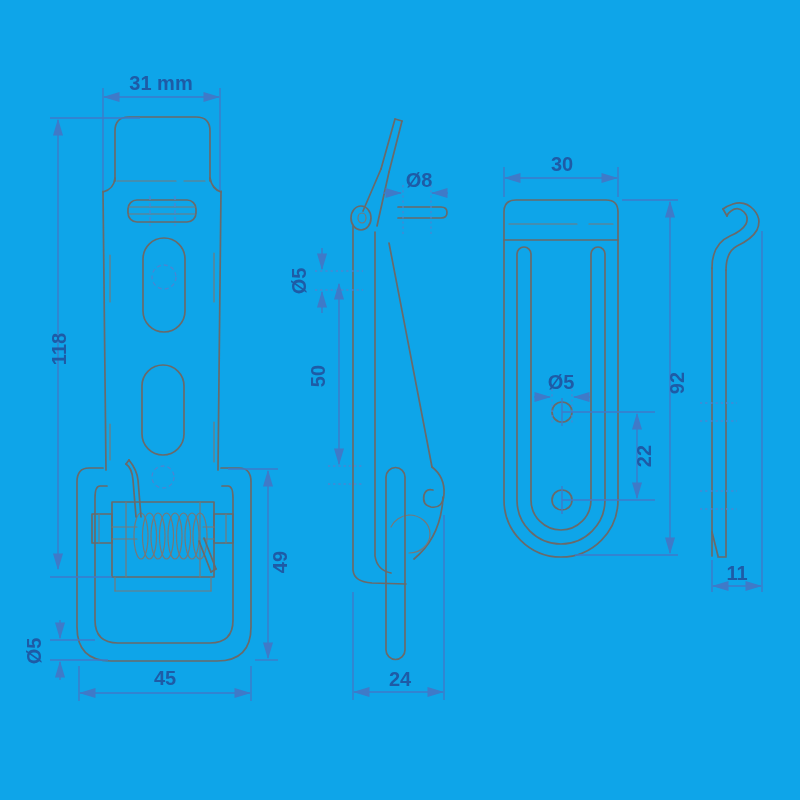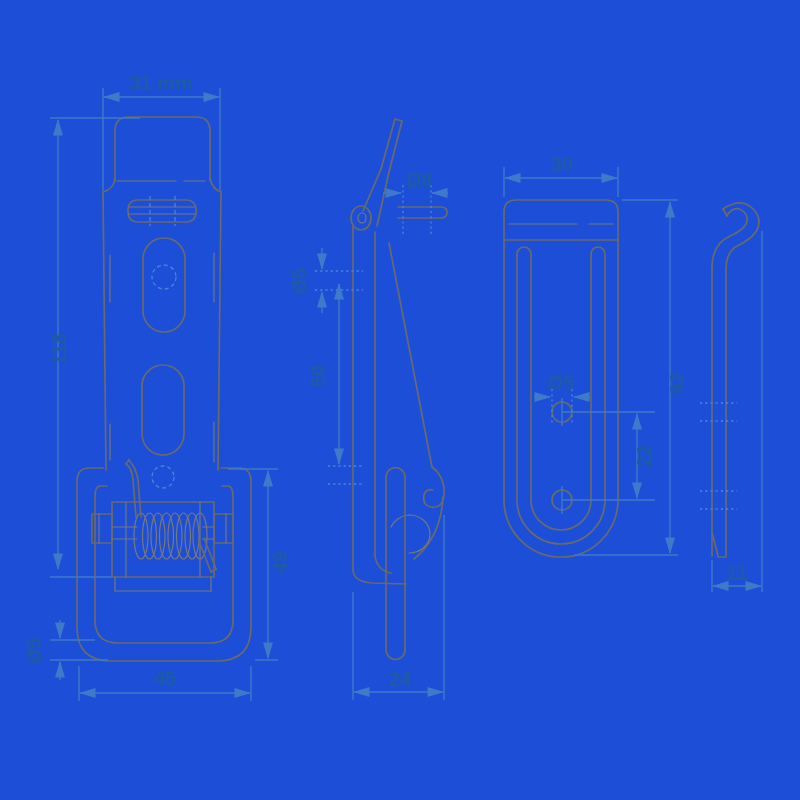--- a/index.html
+++ b/index.html
@@ -1,16 +1,16 @@
 <!DOCTYPE html>
 <html><head>
 <meta charset="utf-8">
 <style>
   html,body{margin:0;padding:0;background:#ffffff;}
-  .page{width:800px;height:800px;background:#1d4ed8;position:relative;font-family:"Liberation Sans",sans-serif;}
+  .page{width:800px;height:800px;background:#0ea5e9;position:relative;font-family:"Liberation Sans",sans-serif;}
   svg{display:block;}
   .part{fill:none;stroke:#6a6a6a;stroke-width:1.7;stroke-linecap:round;stroke-linejoin:round;}
   .part-thin{fill:none;stroke:#787878;stroke-width:1.2;stroke-linecap:round;}
   .dim{fill:none;stroke:#3f7ac8;stroke-width:1.4;stroke-linecap:butt;}
   .dim-dot{fill:none;stroke:#4a86d2;stroke-width:1.3;stroke-dasharray:2.2 3;}
   .dim-dash{fill:none;stroke:#4a86d2;stroke-width:1.3;stroke-dasharray:4 3;}
   .dtext{fill:#1e5ba6;font-family:"Liberation Sans",sans-serif;font-size:20px;font-weight:bold;}
 </style>
 </head>
 <body>

